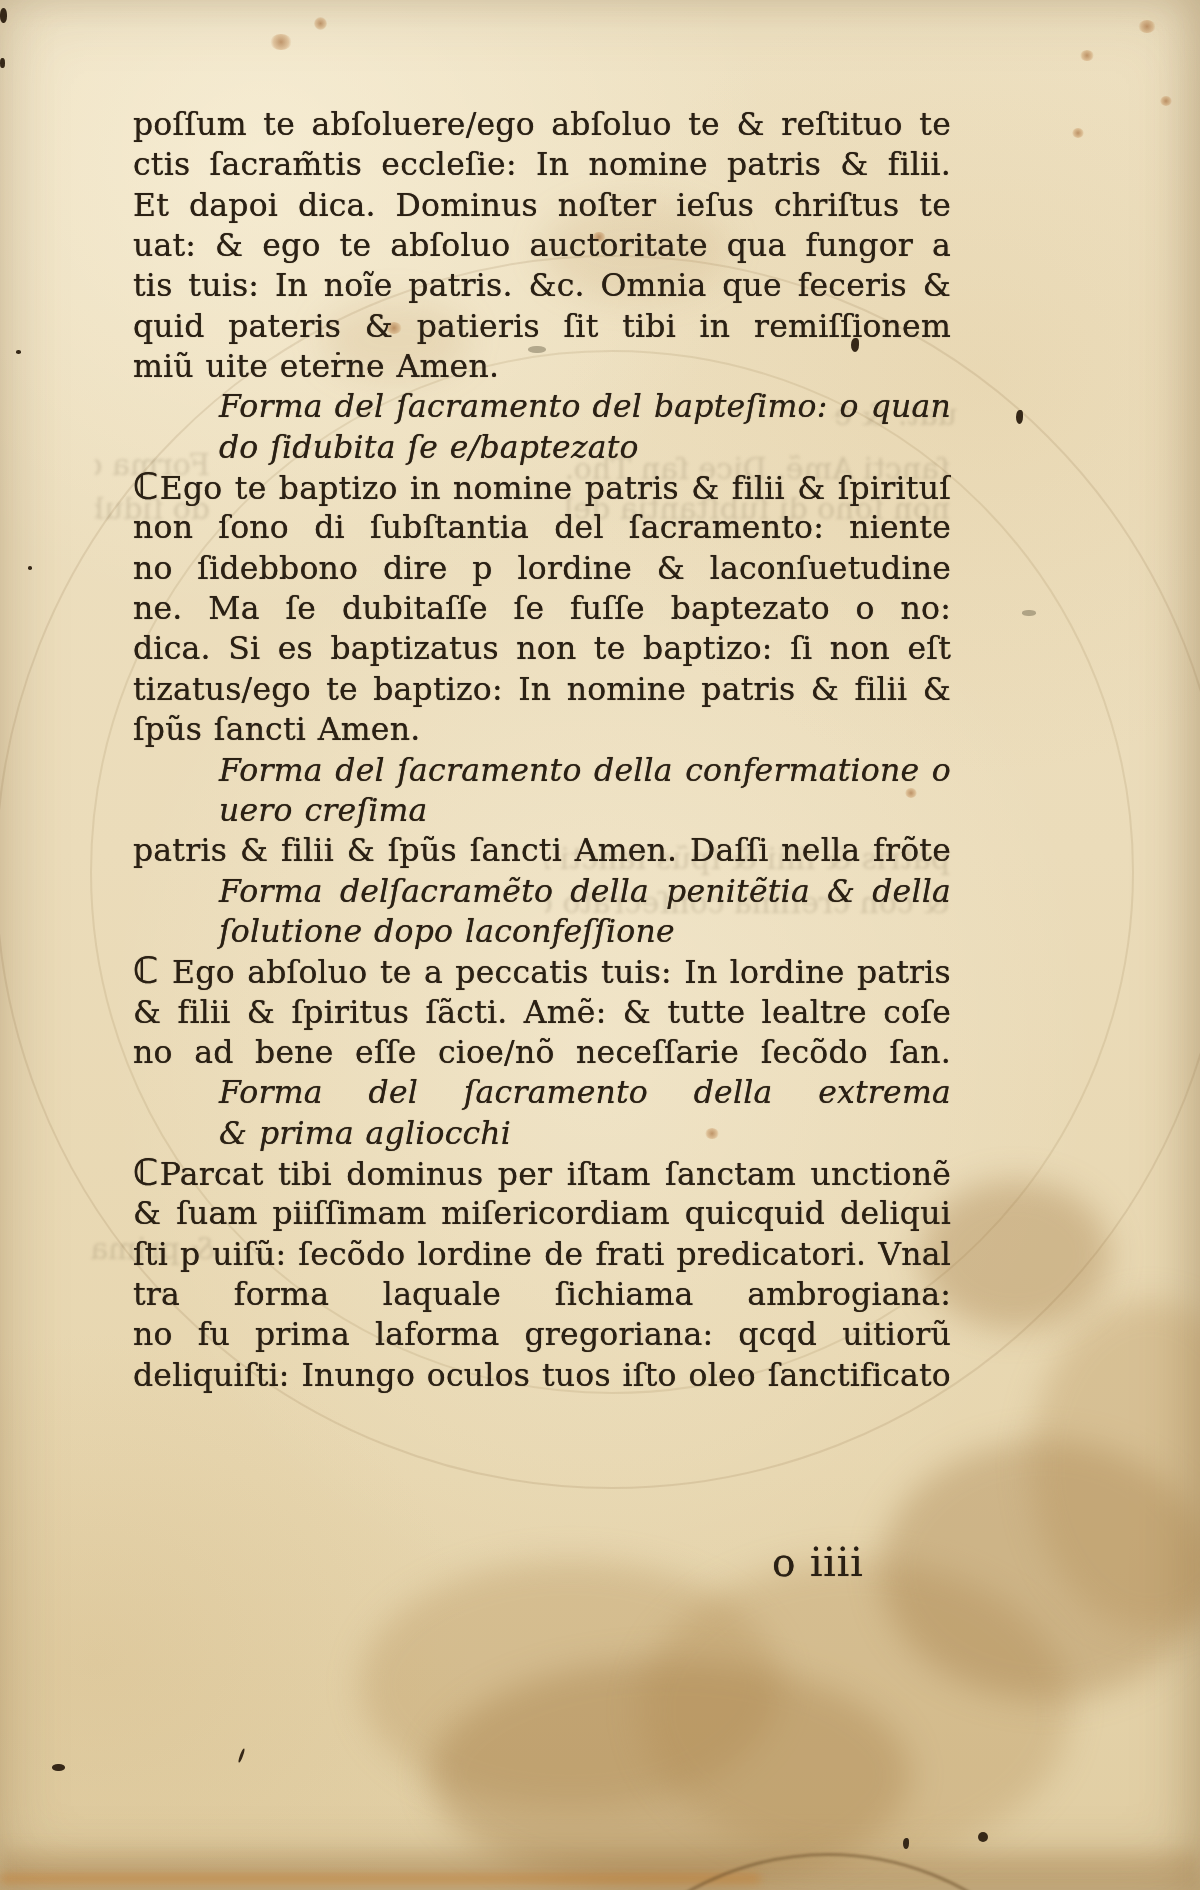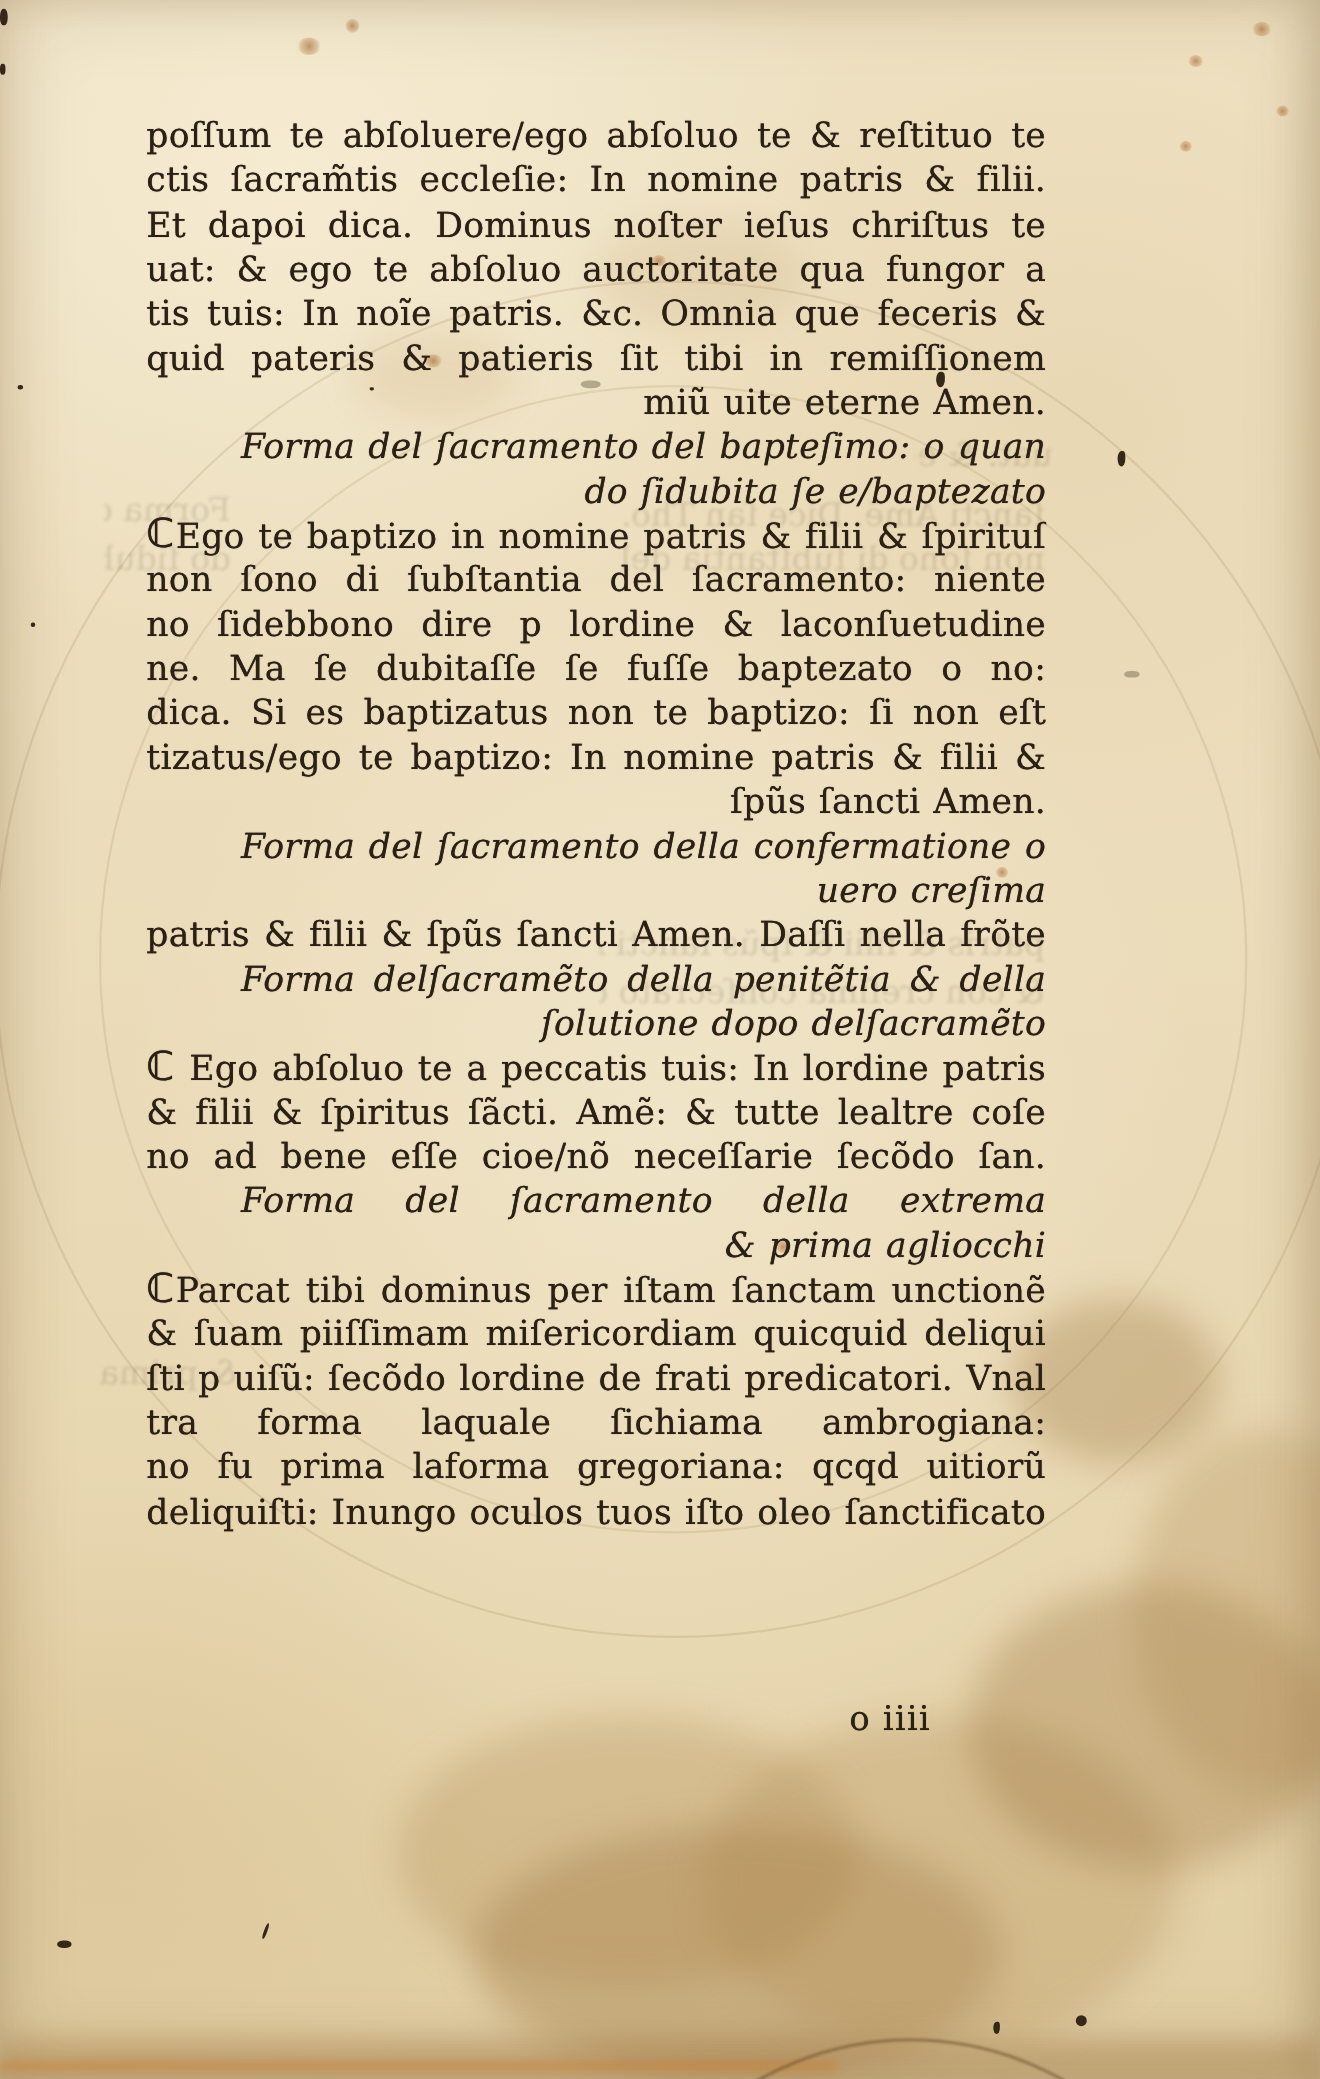--- a/index.html
+++ b/index.html
@@ -19,33 +19,33 @@
   }
   
   #textblock{
     position:absolute;left:133px;top:104px;width:818px;
     color:#2a2014;
     font-size:31.5px;
     text-shadow:0 0 .7px rgba(42,32,20,.85);
   }
   .line{
     position:relative;height:40.35px;line-height:40.35px;overflow:hidden;
-    text-align:right;letter-spacing:.2px;word-spacing:1.5px;
+    text-align:left;letter-spacing:.2px;word-spacing:1.5px;
   }
   .line.just{text-align:justify;text-align-last:justify;}
   .line.ind{padding-left:86px;box-sizing:border-box;font-style:italic;}
   .paraph{
     font-family:"DejaVu Sans",sans-serif;
     font-weight:bold;font-size:35px;letter-spacing:0;
     display:inline-block;transform:scaleY(1.04);transform-origin:bottom;
     margin-right:1px;
   }
   #signature{
     position:absolute;left:772px;top:1543px;height:40px;line-height:40px;
-    color:#2a2014;font-size:31px;white-space:pre;letter-spacing:1px;
+    color:#2a2014;font-size:39px;white-space:pre;letter-spacing:1px;
     text-shadow:0 0 .7px rgba(42,32,20,.85);
   }
   
   .ring{position:absolute;border-radius:50%;pointer-events:none;}
   #ring-outer{left:-5px;top:255px;width:1230px;height:1230px;border:2.5px solid rgba(140,112,70,.17);}
   #ring-inner{left:90px;top:350px;width:1040px;height:1040px;border:2px solid rgba(140,112,70,.15);}
   #ring-bottom{left:545px;top:1853px;width:560px;height:560px;border:3.5px solid rgba(104,76,40,.5);filter:blur(1px);}
   .ghost{
     position:absolute;color:rgba(112,95,66,.20);font-size:30px;line-height:34px;
     transform:scaleX(-1);filter:blur(1.5px);white-space:nowrap;overflow:hidden;height:36px;
@@ -130,21 +130,21 @@
       <div class="line just"><span>non ſono di ſubſtantia del ſacramento: niente dime</span></div>
       <div class="line just"><span>no ſidebbono dire p lordine &amp; laconſuetudine comu</span></div>
       <div class="line just"><span>ne. Ma ſe dubitaſſe ſe fuſſe baptezato o no: allhora</span></div>
       <div class="line just"><span>dica. Si es baptizatus non te baptizo: ſi non eſt bap</span></div>
       <div class="line just"><span>tizatus/ego te baptizo: In nomine patris &amp; filii &amp;</span></div>
       <div class="line"><span>ſpũs ſancti Amen.</span></div>
       <div class="line ind just"><span>Forma del ſacramento della confermatione o</span></div>
       <div class="line ind"><span>uero creſima</span></div>
       <div class="line just"><span>patris &amp; filii &amp; ſpũs ſancti Amen. Daſſi nella frõte</span></div>
       <div class="line ind just"><span>Forma delſacramẽto della penitẽtia &amp; della ab</span></div>
-      <div class="line ind"><span>ſolutione dopo delſacramẽto</span></div>
+      <div class="line ind"><span>ſolutione dopo laconfeſſione</span></div>
       <div class="line just"><span class="paraph">ℂ</span><span> Ego abſoluo te a peccatis tuis: In lordine patris</span></div>
       <div class="line just"><span>&amp; filii &amp; ſpiritus ſãcti. Amẽ: &amp; tutte lealtre coſe ſo</span></div>
       <div class="line just"><span>no ad bene eſſe cioe/nõ neceſſarie ſecõdo ſan. Tho.</span></div>
       <div class="line ind just"><span>Forma del ſacramento della extrema unctione</span></div>
       <div class="line ind"><span>&amp; prima agliocchi</span></div>
       <div class="line just"><span class="paraph">ℂ</span><span>Parcat tibi dominus per iſtam ſanctam unctionẽ</span></div>
       <div class="line just"><span>&amp; ſuam piiſſimam miſericordiam quicquid deliqui</span></div>
       <div class="line just"><span>ſti p uiſũ: ſecõdo lordine de frati predicatori. Vnal</span></div>
       <div class="line just"><span>tra forma laquale ſichiama ambrogiana: niẽtedime</span></div>
       <div class="line just"><span>no fu prima laforma gregoriana: qcqd uitiorũ oculo</span></div>

